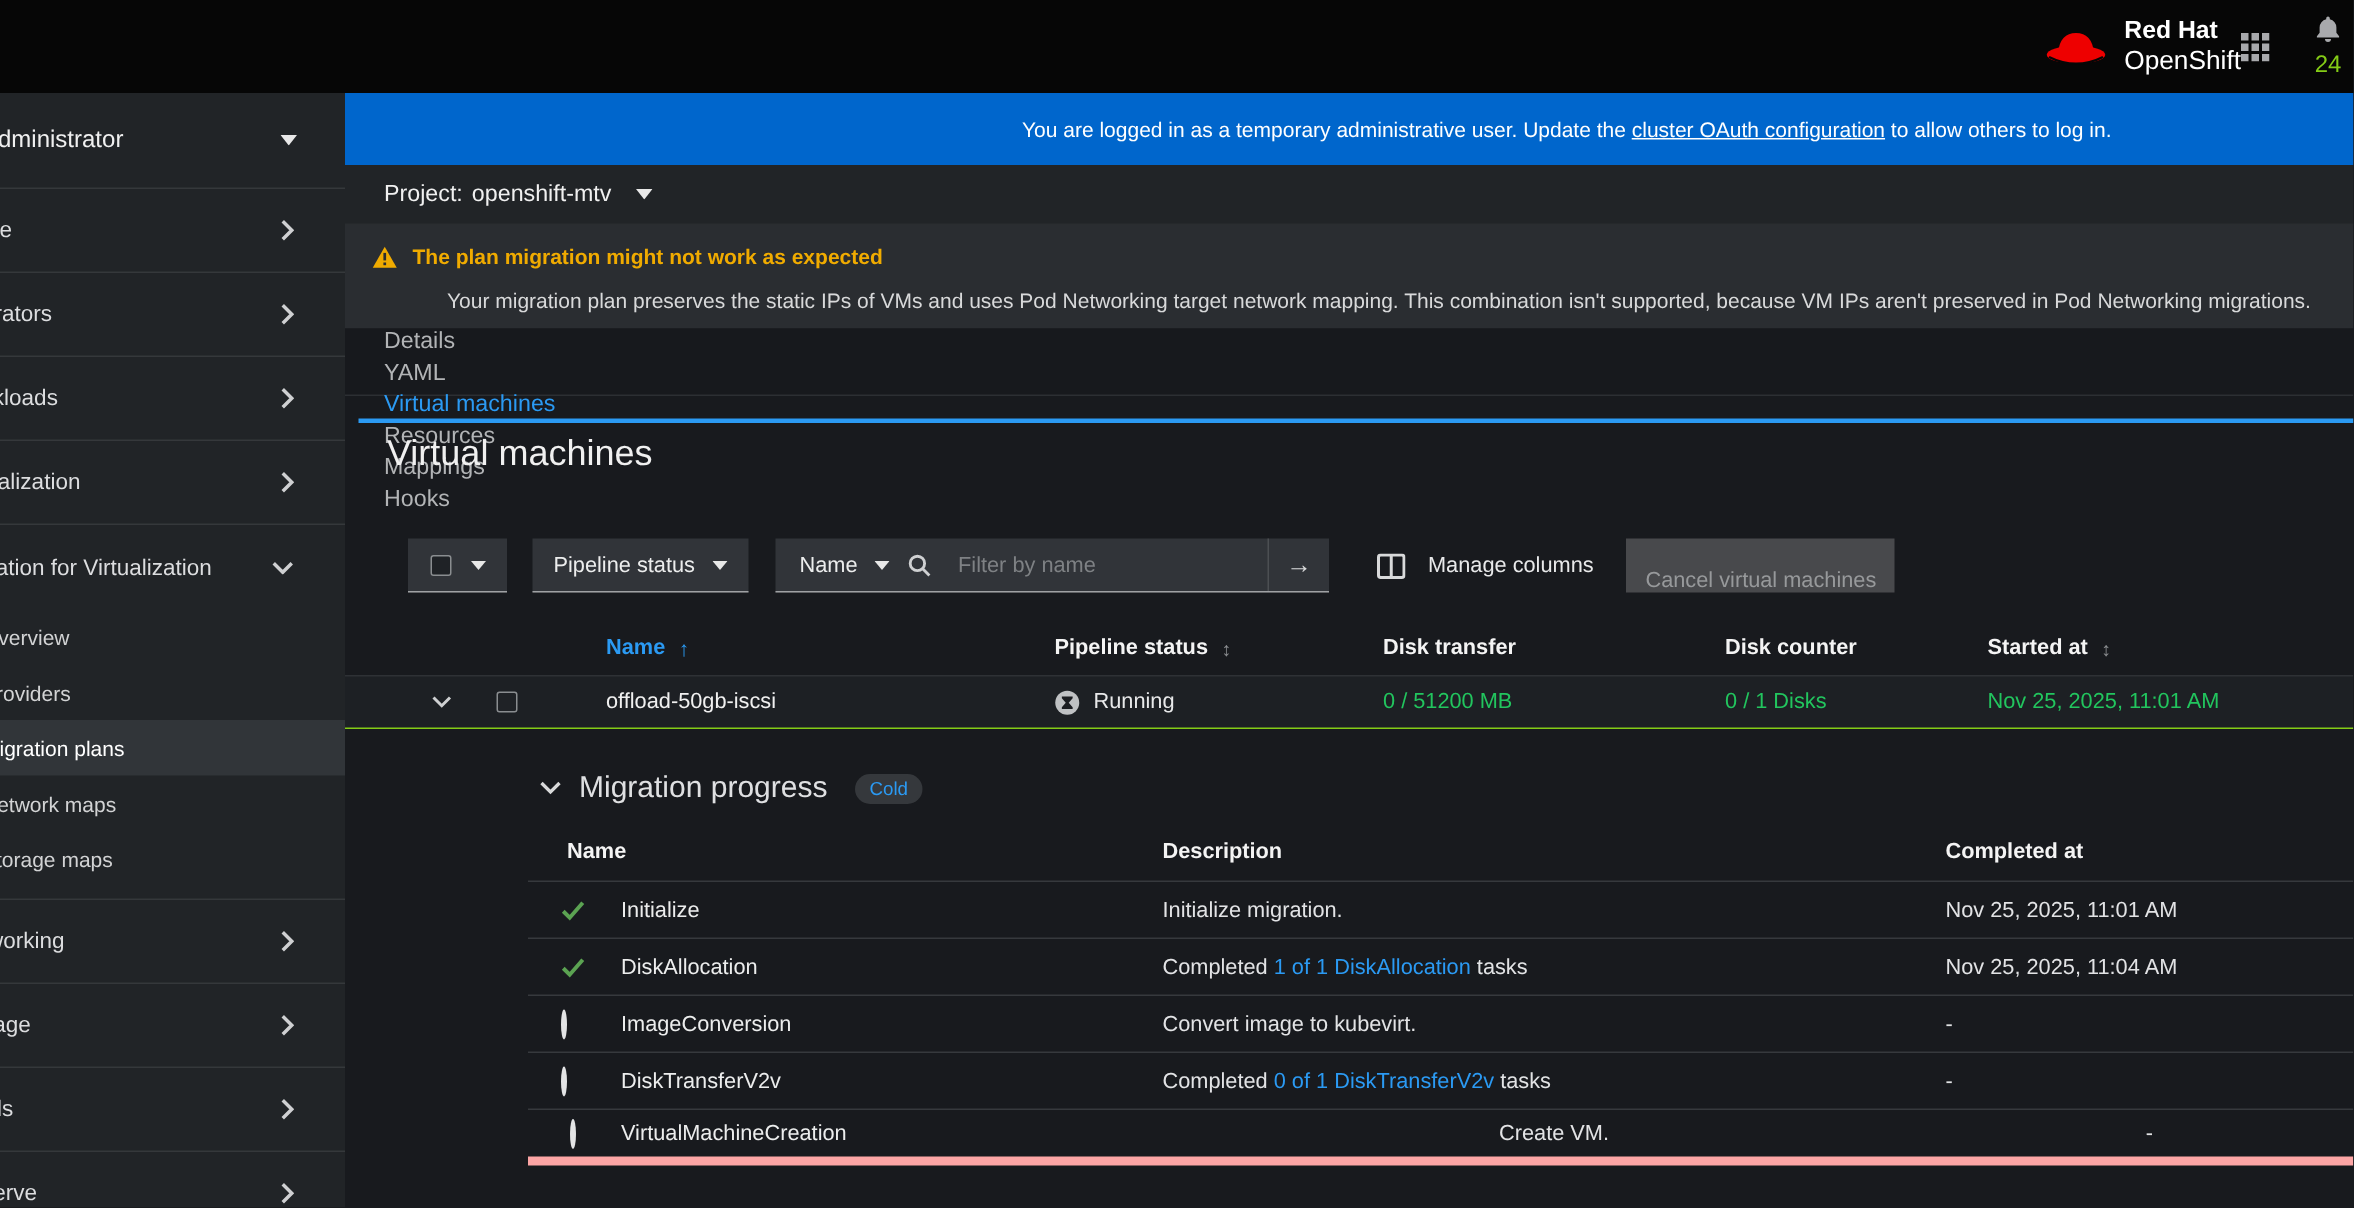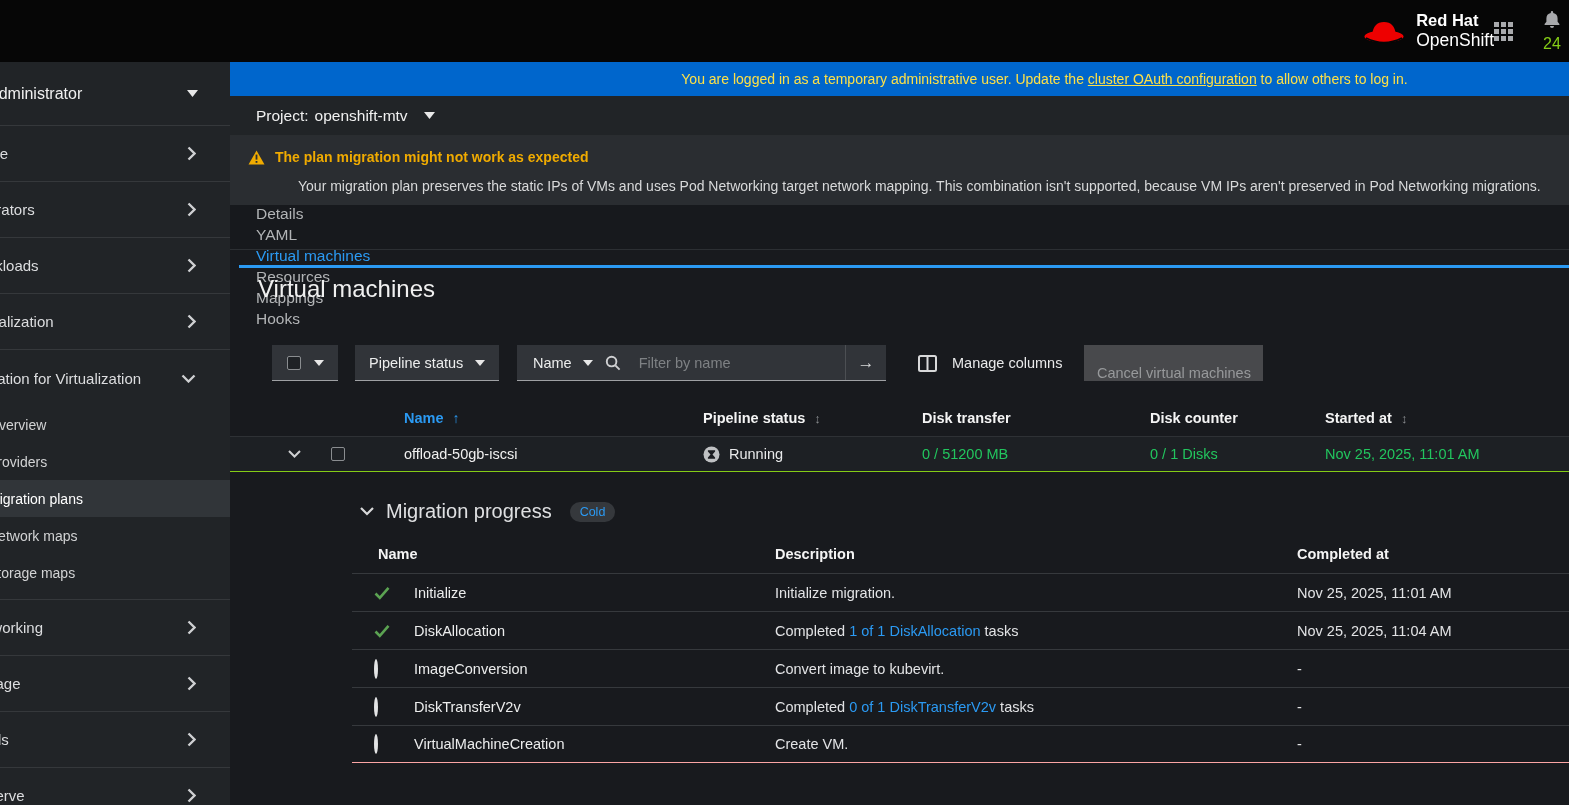--- a/index.html
+++ b/index.html
@@ -41,21 +41,21 @@
   .sub-item {
     height:37px; display:flex; align-items:center; padding-left:44px;
     font-size:14px; color:#d2d3d4; cursor:pointer;
   }
   .sub-item.active { background:#313539; color:#ffffff; }
 
   
   .main { flex:1; min-width:0; display:flex; flex-direction:column; }
 
   .banner {
-    height:34px; background:#0066cc; color:#fde047; font-size:14px;
+    height:48px; background:#0066cc; color:#ffffff; font-size:14px;
     display:flex; align-items:center; justify-content:center; padding-left:290px; white-space:pre-wrap;
   }
   .banner-link { text-decoration:underline; cursor:pointer; }
 
   .project-bar {
     height:40px; background:#212427; display:flex; align-items:center;
     padding-left:26px; font-size:15.5px; border-bottom:1px solid #2a2d30; cursor:pointer;
   }
   .project-bar .caret { margin-left:16px; }
   .project-value { margin-left:6px; }
@@ -125,21 +125,21 @@
   .progress-title { font-size:20px; color:#dfe0e2; }
   .cold-badge {
     margin-left:6px; background:#35383c; color:#2b9af3; font-size:12.5px;
     padding:3px 10px; border-radius:12px;
   }
   .inner-table { margin-left:122px; margin-top:12px; }
   .inner-grid { display:grid; grid-template-columns:423px 522px 1fr; align-items:center; }
   .inner-head { height:38px; font-weight:bold; font-size:14.5px; color:#f4f4f4; }
   .inner-head .name-h { padding-left:26px; }
   .step-row { height:38px; border-top:1px solid #36393d; font-size:14.5px; }
-  .step-row:last-child { border-bottom:1px solid #fca5a5; }
+  .step-row:last-child { border-bottom:6px solid #fca5a5;text-align:center; }
   .step-name { display:flex; align-items:center; gap:24px; padding-left:22px; color:#eceded; }
   .step-desc { color:#e2e3e5; }
   .step-completed { color:#e2e3e5; }
   .desc-link { color:#2b9af3; cursor:pointer; }
   .pending-circle { width:13px; height:13px; border:2px solid #e3e4e5; border-radius:50%; flex-shrink:0; }
   .icon16 { width:16px; flex-shrink:0; }
 </style>
 </head>
 <body>
 

